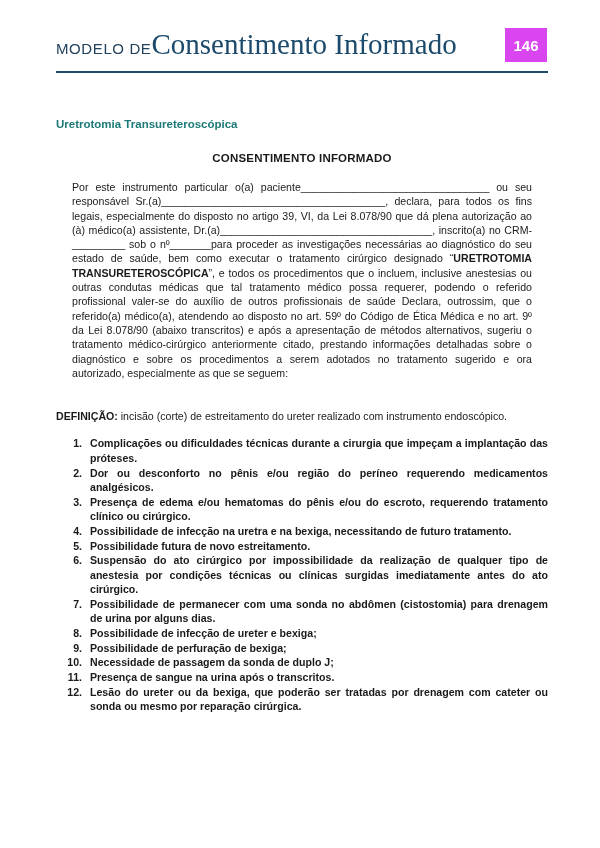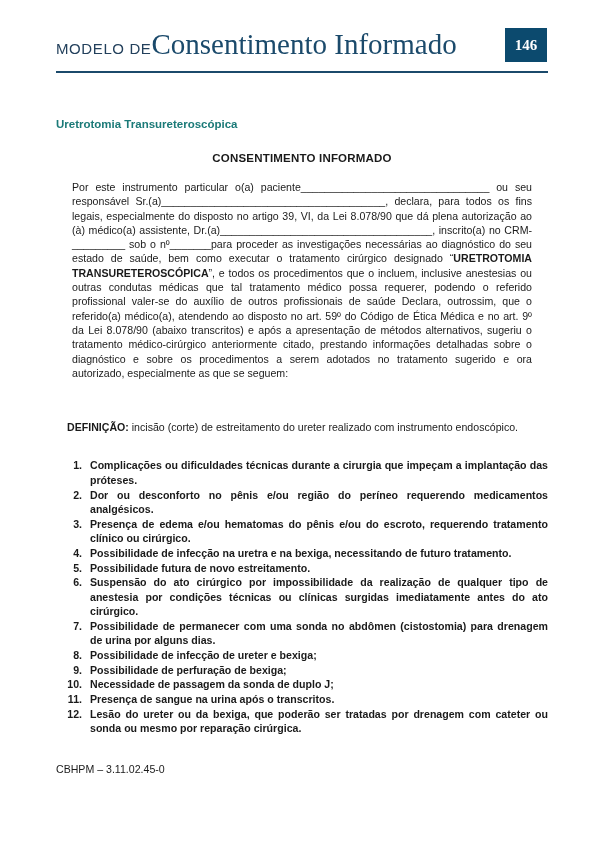--- a/index.html
+++ b/index.html
@@ -59,28 +59,28 @@
     width: 492px;
     height: 2px;
     background: #1b4a6b;
   }
   .page-number-box {
     position: absolute;
     left: 505px;
     top: 28px;
     width: 42px;
     height: 34px;
-    background: #0c4a6e;
+    background: #d946ef;
     color: #ffffff;
     font-size: 15px;
     font-weight: 700;
     display: flex;
     align-items: center;
     justify-content: center;
-    font-family: Liberation Serif, serif;
+    font-family: Liberation Sans, sans-serif;
   }
 
   
   .content {
     position: absolute;
     left: 56px;
     top: 118px;
     width: 492px;
   }
   .proc-title {
@@ -104,21 +104,21 @@
     margin: 16px;
   }
   .bold { font-weight: 700; }
 
   .section-gap { height: 13px; }
 
   .definicao {
     font-size: 10.6px;
     line-height: 14.3px;
     text-align: justify;
-    margin: 11px;
+    margin: 0;
   }
   .label-strong {
     font-weight: 700;
   }
   .complicacoes-label {
     font-size: 10.6px;
     font-weight: 700;
     margin: 0 0 3px 0;
   }
   ol.comps {
@@ -192,17 +192,16 @@
       <li>Suspensão do ato cirúrgico por impossibilidade da realização de qualquer tipo de anestesia por condições técnicas ou clínicas surgidas imediatamente antes do ato cirúrgico.</li>
       <li>Possibilidade de permanecer com uma sonda no abdômen (cistostomia) para drenagem de urina por alguns dias.</li>
       <li>Possibilidade de infecção de ureter e bexiga;</li>
       <li>Possibilidade de perfuração de bexiga;</li>
       <li>Necessidade de passagem da sonda de duplo J;</li>
       <li>Presença de sangue na urina após o transcritos.</li>
       <li>Lesão do ureter ou da bexiga, que poderão ser tratadas por drenagem com cateter ou sonda ou mesmo por reparação cirúrgica.</li>
     </ol>
 
     <div class="footer-codes">
-      <div>CBHPM – 3.11.02.45-0</div>
     </div>
 
   </div>
 </div>
 
 </body></html>

